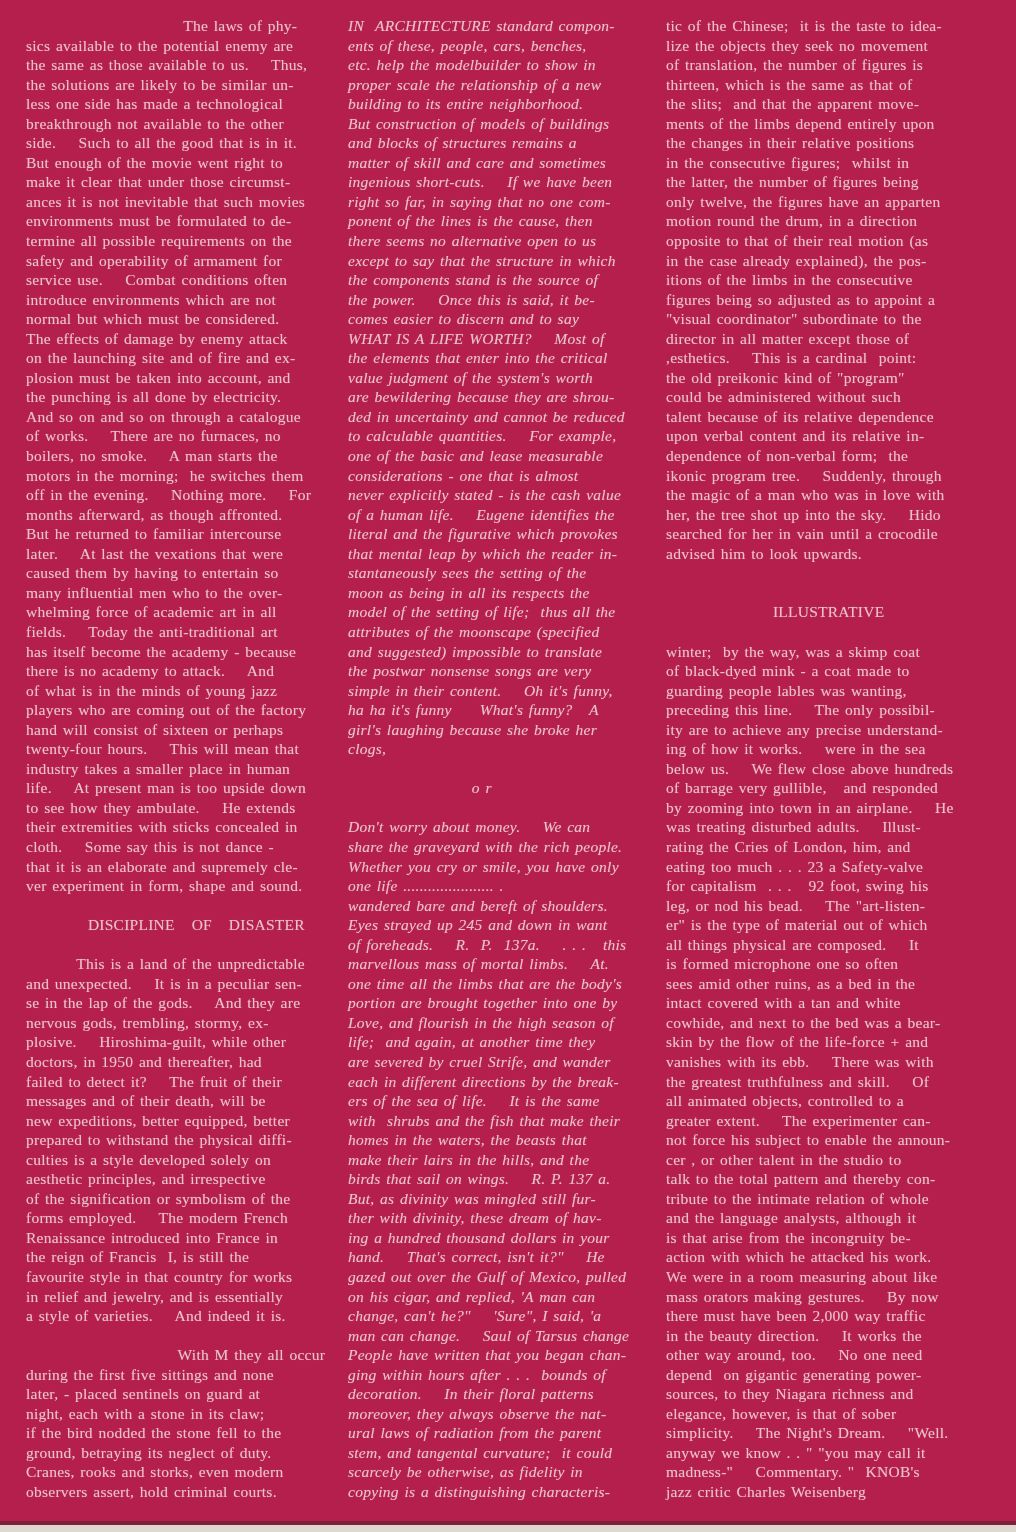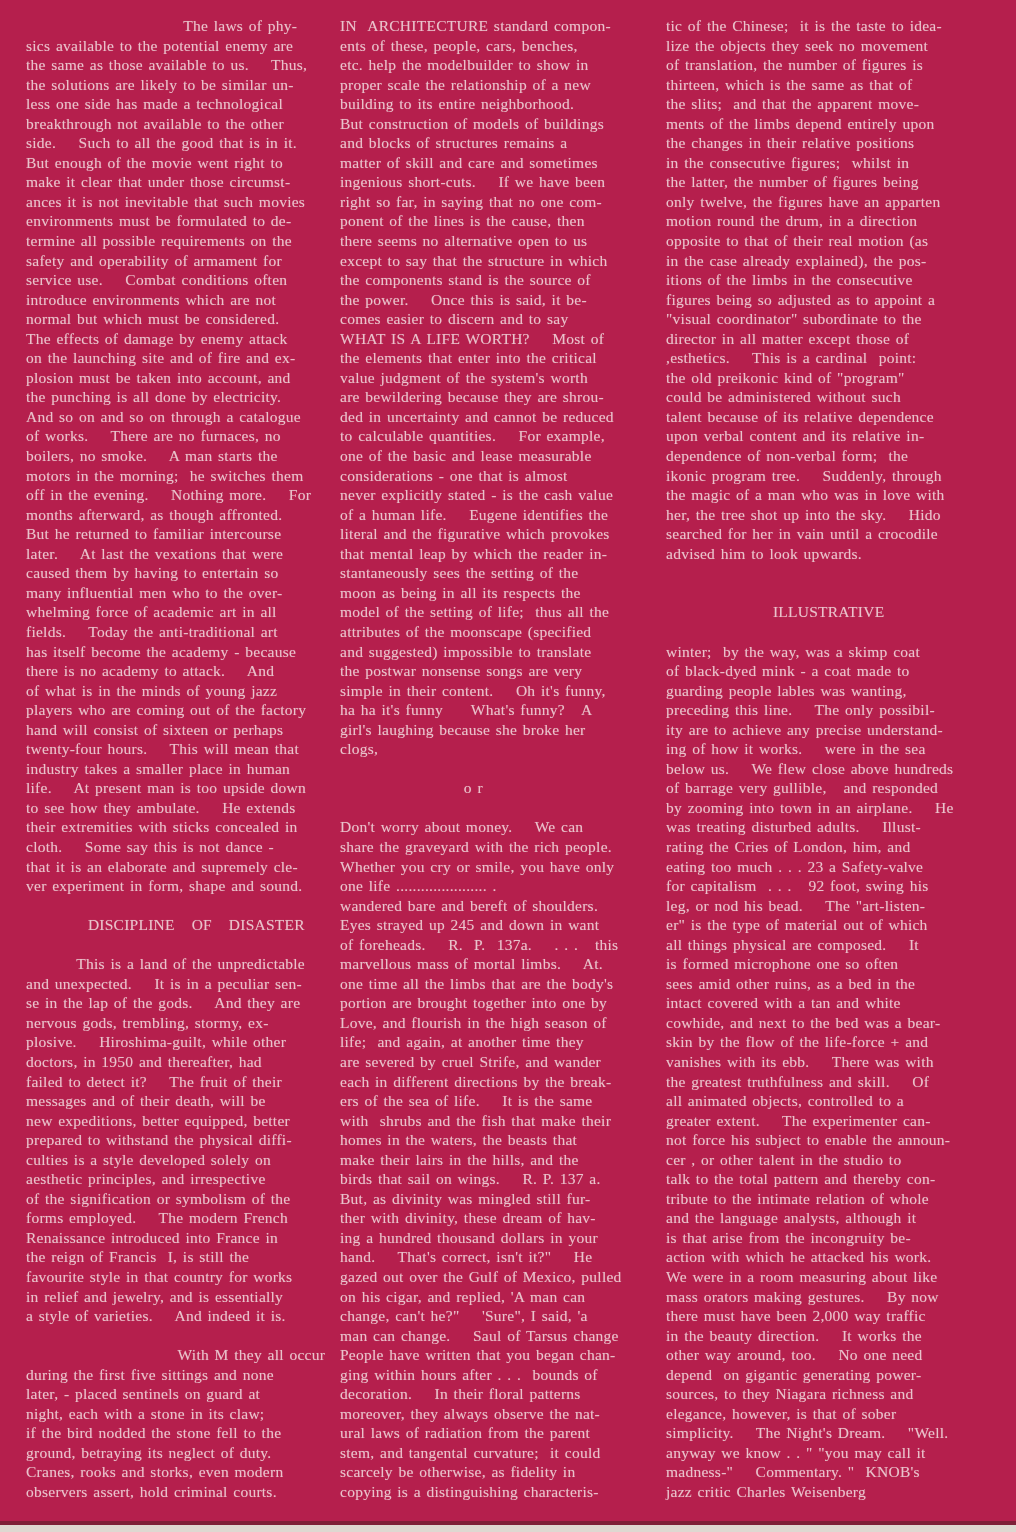--- a/index.html
+++ b/index.html
@@ -27,21 +27,21 @@
     color: var(--ink, #e9c2cb);
     white-space: pre;
     letter-spacing: 0.25px;
     word-spacing: 1.5px;
     text-shadow: 0 0 1px rgba(240, 200, 210, 0.35);
   }
   .col .line {
     height: 19.55px;
   }
   .col-1 { left: 26px;  width: 316px; }
-  .col-2 { left: 340px; width: 318px; }
+  .col-2 { left: 348px; width: 318px; font-style: italic; }
   .col-3 { left: 666px; width: 352px; }
   .edge-dark {
     position: absolute;
     left: 0; right: 0;
     bottom: 7px;
     height: 4px;
     background: var(--edge-dark, #7e2038);
   }
   .edge-light {
     position: absolute;

